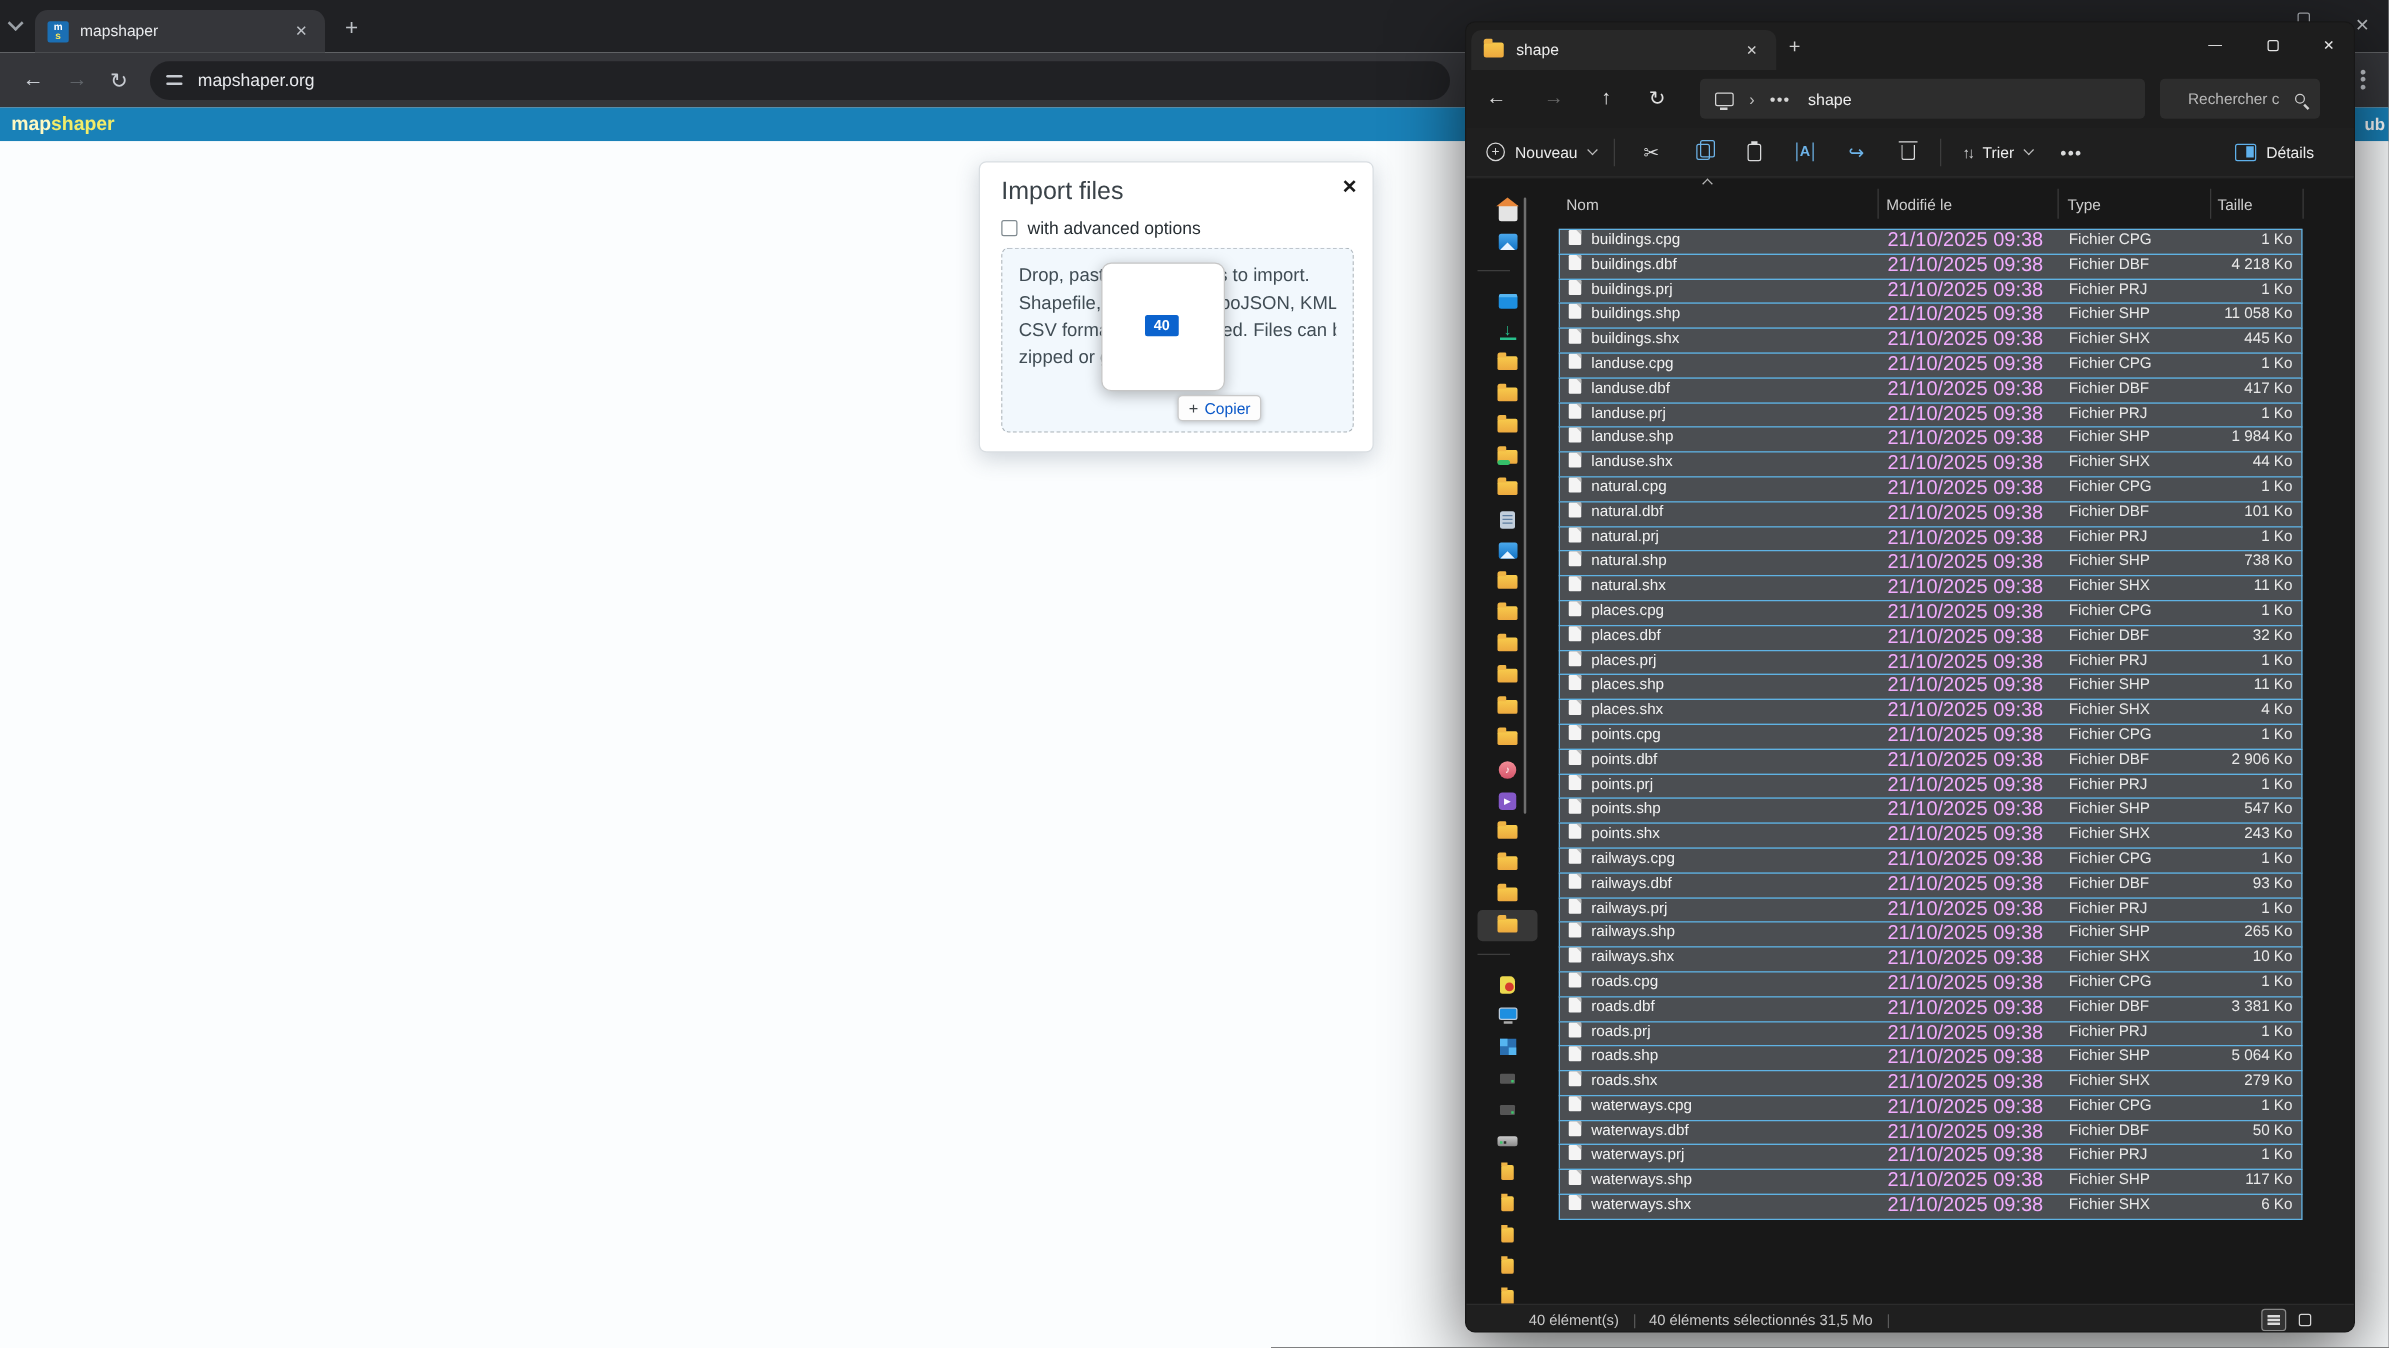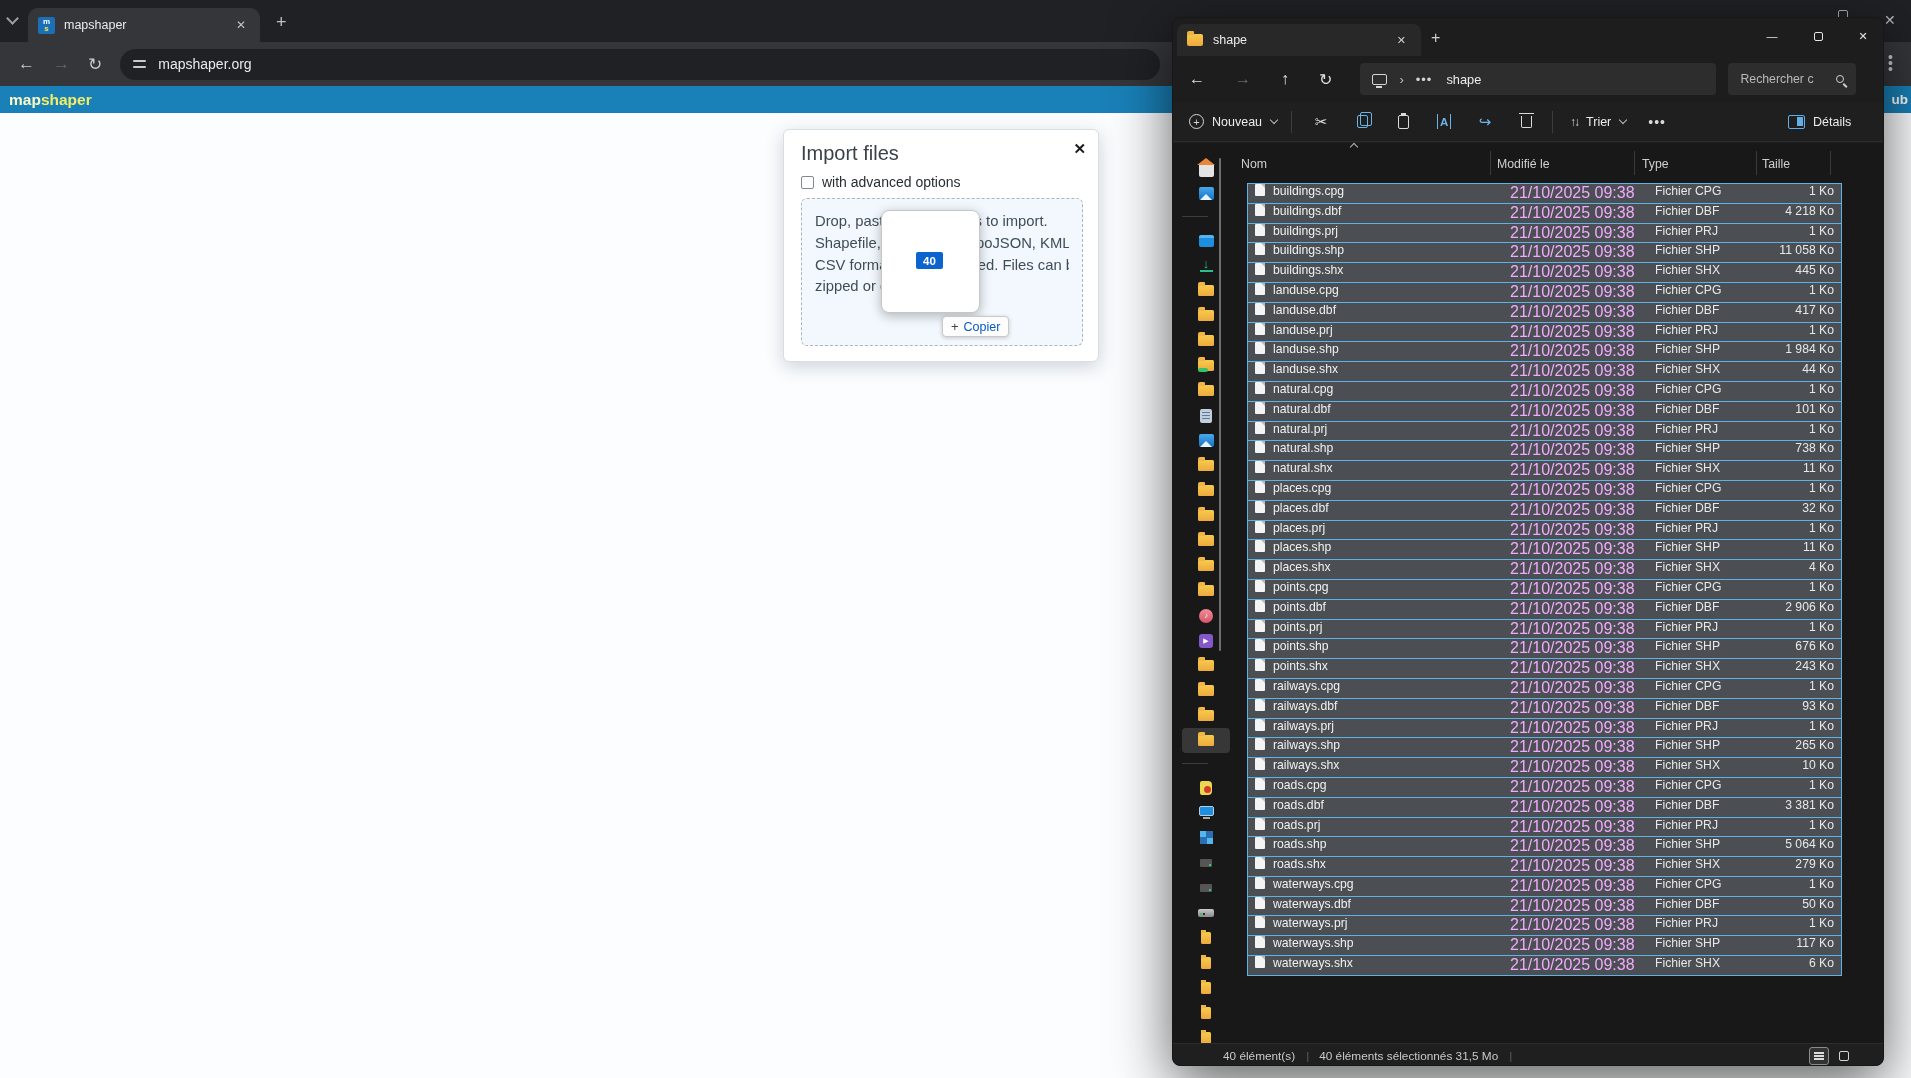--- a/index.html
+++ b/index.html
@@ -74,21 +74,21 @@
   .ex-nav-glyph { font-size:16px; color:#e0e0e0; margin-left:30px; }
   .ex-nav-glyph:first-child { margin-left:16px; }
   .ex-nav-glyph.disabled { color:#6a6a6a; }
   #ex-address { margin-left:28px; width:356px; height:32px; background:#2d2d2d; border-radius:4px; display:flex; align-items:center; }
   #bc-monitor { width:15px; height:11px; border:1.5px solid #d5d5d5; border-radius:2px; margin-left:12px; position:relative; }
   #bc-monitor::after { content:""; position:absolute; left:3px; bottom:-4px; width:6px; height:2px; background:#d5d5d5; }
   .bc-sep { color:#bdbdbd; font-size:13px; margin-left:12px; }
   #bc-ellipsis { color:#d5d5d5; font-size:13px; margin-left:12px; letter-spacing:1px; }
   #bc-current { color:#ededed; font-size:12.8px; margin-left:14px; }
   #ex-search { margin-left:12px; width:128px; height:32px; background:#2d2d2d; border-radius:4px; display:flex; align-items:center; }
-  #ex-search-text { color:#b9b9b9; font-size:12.3px; margin-left:12px; flex:1; white-space:nowrap; overflow:hidden; }
+  #ex-search-text { color:#b9b9b9; font-size:12.3px; margin-left:22px; flex:1; white-space:nowrap; overflow:hidden; }
   #search-glass { width:8px; height:8px; border:1.5px solid #cfcfcf; border-radius:50%; position:relative; margin-right:12px; }
   #search-glass::after { content:""; position:absolute; left:7px; top:7px; width:5px; height:1.5px; background:#cfcfcf; transform:rotate(45deg); transform-origin:0 0; }
 
   #ex-cmdbar { left:0; top:84px; width:712px; height:40px; background:#1f1f1f; border-bottom:1px solid #2c2c2c; display:flex; align-items:center; }
   #new-btn { margin-left:16px; display:flex; align-items:center; }
   #new-plus-circle { width:15px; height:15px; border:1.4px solid #d6d6d6; border-radius:50%; color:#d6d6d6; font-size:11px; display:flex; align-items:center; justify-content:center; }
   #new-label { color:#ececec; font-size:12.5px; margin-left:8px; }
   .chev-down { width:6px; height:6px; border-right:1.4px solid #bdbdbd; border-bottom:1.4px solid #bdbdbd; transform:rotate(45deg); margin-left:9px; margin-top:-3px; }
   .cmd-divider { width:1px; height:22px; background:#3d3d3d; margin-left:14px; }
   .cmd-ico { margin-left:17px; width:24px; height:24px; display:flex; align-items:center; justify-content:center; font-size:15px; color:#d9dadb; }
@@ -136,21 +136,21 @@
   .sb-network { width:13px; height:13px; position:relative; background:#2a6fb0; }
   .sb-network::after { content:""; position:absolute; left:0; top:0; width:6px; height:6px; background:#55b5f0; box-shadow:7px 7px 0 #55b5f0; }
   .sb-drive-small { width:12px; height:8px; background:#555; border-radius:1px; position:relative; }
   .sb-drive-small::after { content:""; position:absolute; right:1px; bottom:1px; width:2px; height:2px; background:#3ec46a; }
   .sb-server { width:16px; height:8px; background:linear-gradient(#c9c9c9,#8a8a8a); border-radius:2px; position:relative; }
   .sb-server::after { content:""; position:absolute; left:2px; bottom:2px; width:2px; height:2px; background:#3ec46a; box-shadow:3px 0 0 #2a2a2a; }
   .sb-folder-small { width:10px; height:12px; background:linear-gradient(#f8cb4c,#eca93e); border-radius:1.5px; position:relative; }
   .sb-folder-small::before { content:""; position:absolute; left:0; top:-2px; width:5px; height:3px; background:#f0b545; }
 
   
-  #list-header { left:54px; top:0; width:646px; height:41px; }
+  #list-header { left:66px; top:0; width:646px; height:41px; }
   .hdr-label { position:absolute; top:14px; font-size:12.3px; color:#cfcfcf; }
   .hdr-div { position:absolute; top:8px; width:1px; height:24px; background:#3a3a3a; }
   #sort-caret { position:absolute; left:124px; top:1px; width:6px; height:6px; border-left:1.4px solid #b5b5b5; border-top:1.4px solid #b5b5b5; transform:rotate(45deg); }
   #rows { left:74px; top:41px; width:595px; }
   .row { height:20.8px; background:#4b4e52; border:1px solid #5fb2e3; margin-top:-1px; display:flex; align-items:flex-start; position:relative; }
   .page-ico { width:10px; height:12px; background:#f4f4f4; border-radius:1px; margin-left:7px; position:relative; flex:none; }
   .page-ico::after { content:""; position:absolute; right:0; top:0; border-left:4px solid transparent; border-top:4px solid #b9b9b9; }
   .cell-name { color:#f1f1f1; font-size:12.2px; margin-left:8px; }
   .cell-date { position:absolute; left:262px; color:#f0abfc; font-size:16px; }
   .cell-type { position:absolute; left:407px; color:#e8e8e8; font-size:12.2px; }
@@ -575,21 +575,21 @@
             <span class="cell-name">points.prj</span>
             <span class="cell-date">21/10/2025 09:38</span>
             <span class="cell-type">Fichier PRJ</span>
             <span class="cell-size">1 Ko</span>
           </div>
           <div class="row">
             <div class="page-ico"></div>
             <span class="cell-name">points.shp</span>
             <span class="cell-date">21/10/2025 09:38</span>
             <span class="cell-type">Fichier SHP</span>
-            <span class="cell-size">676 Ko</span>
+            <span class="cell-size">547 Ko</span>
           </div>
           <div class="row">
             <div class="page-ico"></div>
             <span class="cell-name">points.shx</span>
             <span class="cell-date">21/10/2025 09:38</span>
             <span class="cell-type">Fichier SHX</span>
             <span class="cell-size">243 Ko</span>
           </div>
           <div class="row">
             <div class="page-ico"></div>

